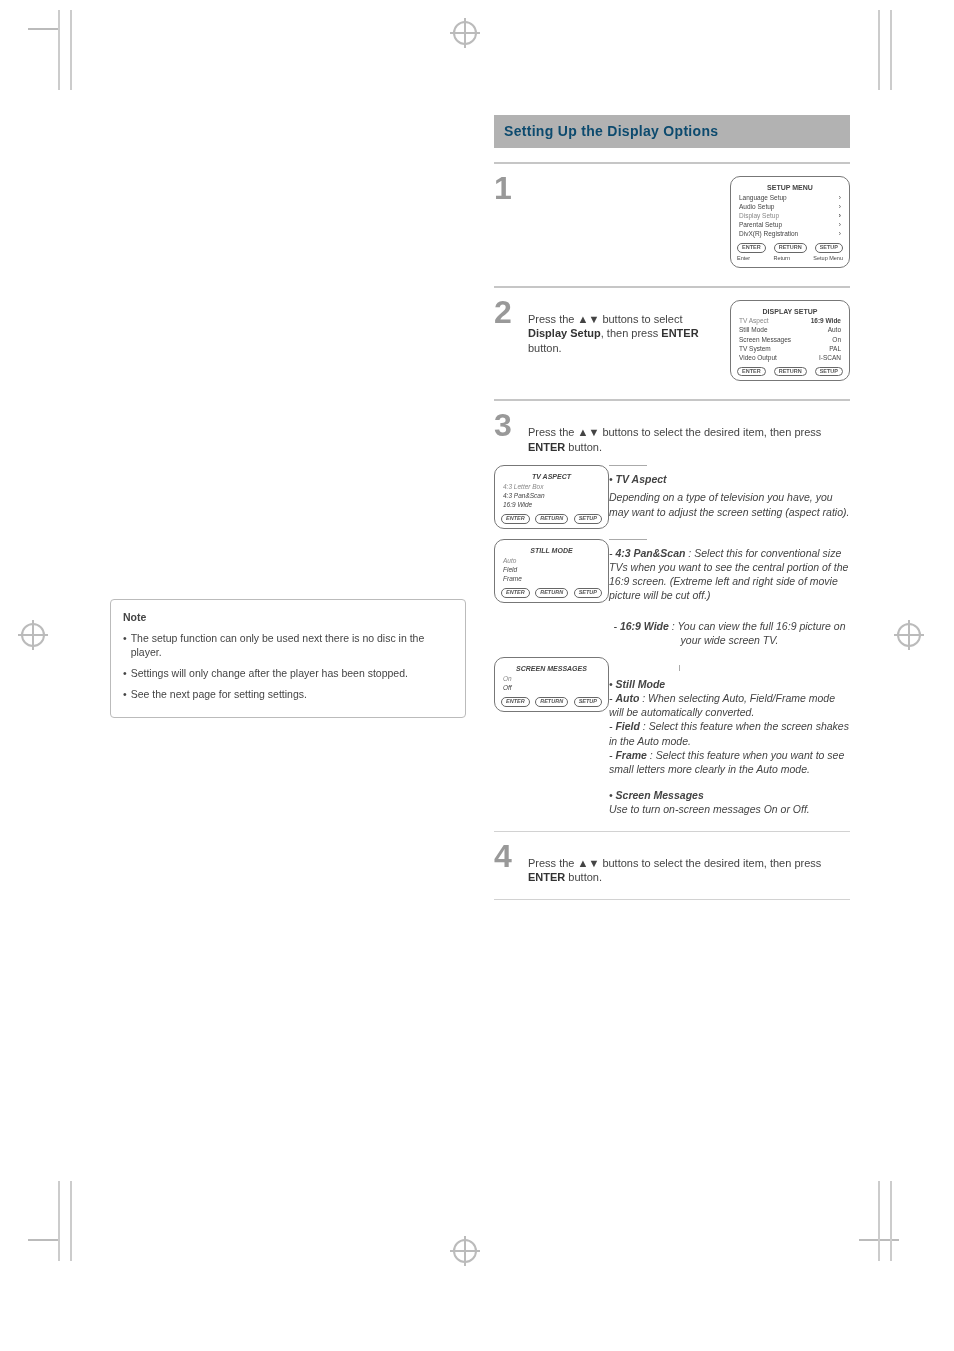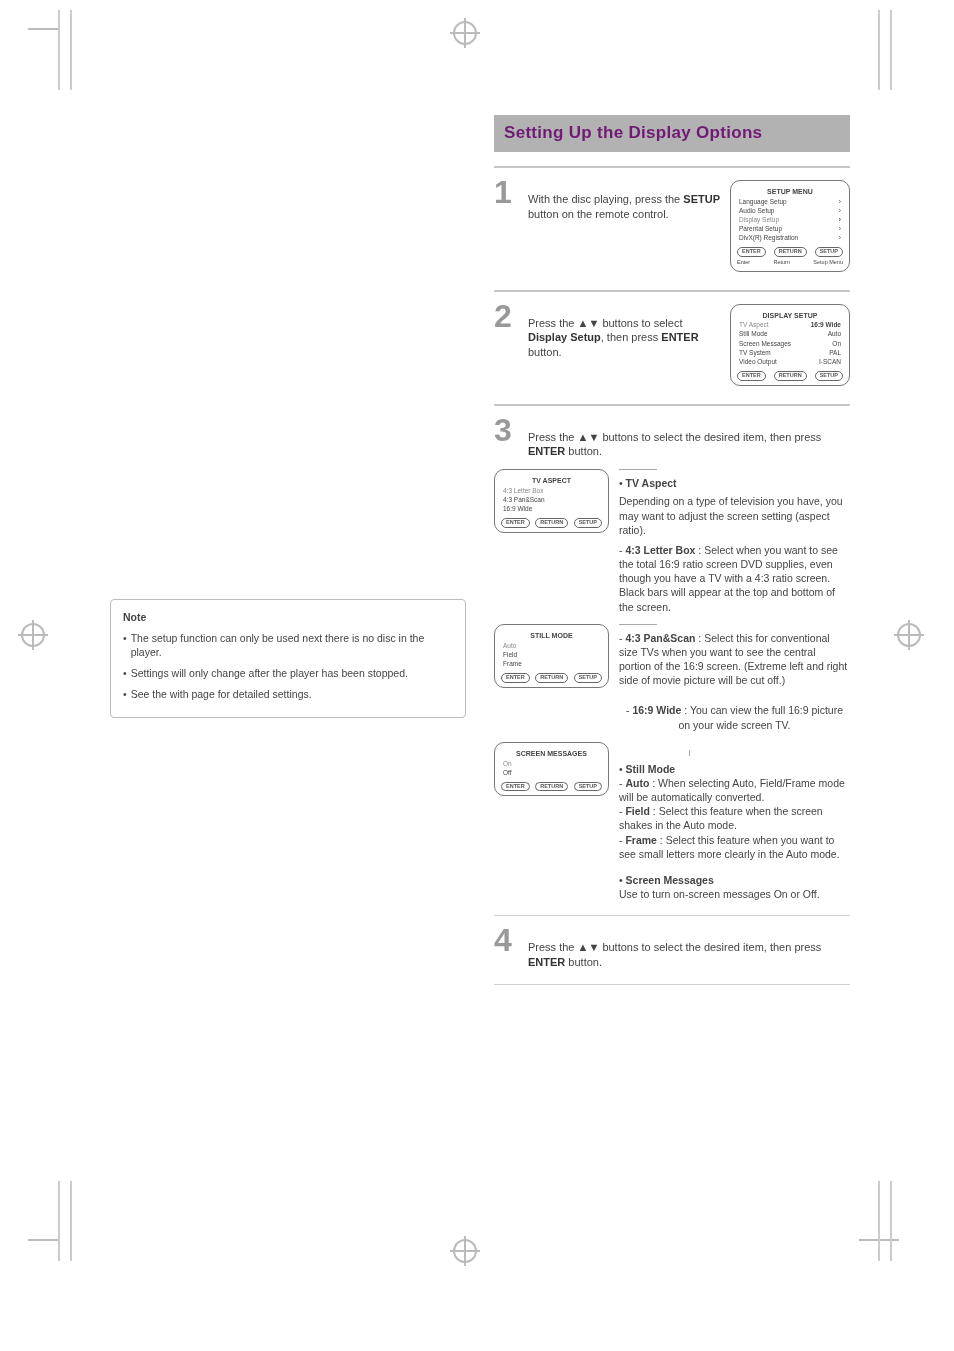--- a/index.html
+++ b/index.html
@@ -77,23 +77,23 @@
     left: 110px;
     width: 740px;
     display: flex;
     gap: 28px;
   }
   .col { flex: 1 1 0; min-width: 0; font-size: 11px; line-height: 1.35; color: #444; }
   .col-left { padding-top: 480px;  }
 
   .heading-bar {
     background: #b2b2b2;
-    color: #701a75;
+    color: #0c4a6e;
     font-weight: bold;
-    font-size: 17px;
+    font-size: 14px;
     padding: 7px 10px;
     letter-spacing: .3px;
   }
   .step-rule {
     width: 100%;
     height: 0;
     border-top: 2px solid #c6c6c6;
     margin: 14px 0 8px;
   }
   .step-rule.subtle { border-top: 1.5px solid #d2d2d2; }
@@ -143,22 +143,22 @@
     border-radius: 8px;
     font-size: 5.5px;
     padding: 0 4px;
     font-weight: 700;
     color: #555;
   }
   .osd-sublabel { font-size: 5.5px; text-align: center; margin-top: 1px; }
 
   .sub-detail {
     display: flex;
-    gap: 10px;
     margin-top: 10px;
+    font-style: italic;
   }
   .sub-detail .mini-osd { width: 115px; }
   .sub-detail .desc { flex: 1; font-size: 10.5px; }
   .sub-detail .ptr-line {
     position: relative;
     border-top: 1px solid #aaa;
     margin: 0 0 6px;
     width: 38px;
   }
   .sub-detail-label { font-size: 10.5px; margin: 2px 0 4px; }
@@ -207,21 +207,21 @@
     <div class="col col-left">
       <div class="footnote-box">
         <div class="ttl">Note</div>
         <div class="item">
             <span>The setup function can only be used next there is no disc in the player.</span>
           </div>
         <div class="item">
             <span>Settings will only change after the player has been stopped.</span>
           </div>
         <div class="item">
-            <span>See the with page for detailed settings.</span>
+            <span>See the next page for setting settings.</span>
           </div>
       </div>
     </div>
 
     <div class="col">
 
       <div class="heading-bar">Setting Up the Display Options</div>
 
       <div class="step-rule"></div>
       <div style="overflow:auto;">
@@ -253,23 +253,20 @@
             <div class="osd-btn">SETUP</div>
           </div>
           <div class="osd-buttons" style="margin-top:1px;">
             <div class="osd-sublabel">Enter</div>
             <div class="osd-sublabel">Return</div>
             <div class="osd-sublabel">Setup Menu</div>
           </div>
         </div>
         <div class="step">
           <div class="step-num">1</div>
-          <div class="step-text">
-            <span>With the disc playing, press the </span><b>SETUP</b><span> button on the remote control.</span>
-          </div>
         </div>
       </div>
 
       <div class="step-rule"></div>
       <div style="overflow:auto;">
         <div class="osd right-osd-float">
           <div class="title">DISPLAY SETUP</div>
           <div class="row hi">
               <span class="l">TV Aspect</span>
               <span class="r">16:9 Wide</span>
@@ -335,23 +332,20 @@
               </div>
             </div>
           </div>
           <div class="desc">
             <div class="ptr-line"></div>
             <div class="sub-detail-label">
               <span>•</span>
               <b>TV Aspect</b>
             </div>
             <div>Depending on a type of television you have, you may want to adjust the screen setting (aspect ratio).</div>
-            <div style="margin-top:6px;">
-              - <b>4:3 Letter Box</b> : <span>Select when you want to see the total 16:9 ratio screen DVD supplies, even though you have a TV with a 4:3 ratio screen. Black bars will appear at the top and bottom of the screen.</span>
-            </div>
           </div>
         </div>
 
         <div class="sub-detail">
           <div>
             <div class="osd mini-osd">
               <div class="title">STILL MODE</div>
               <div class="row hi">
                   <span class="l">Auto</span>
                 </div>

